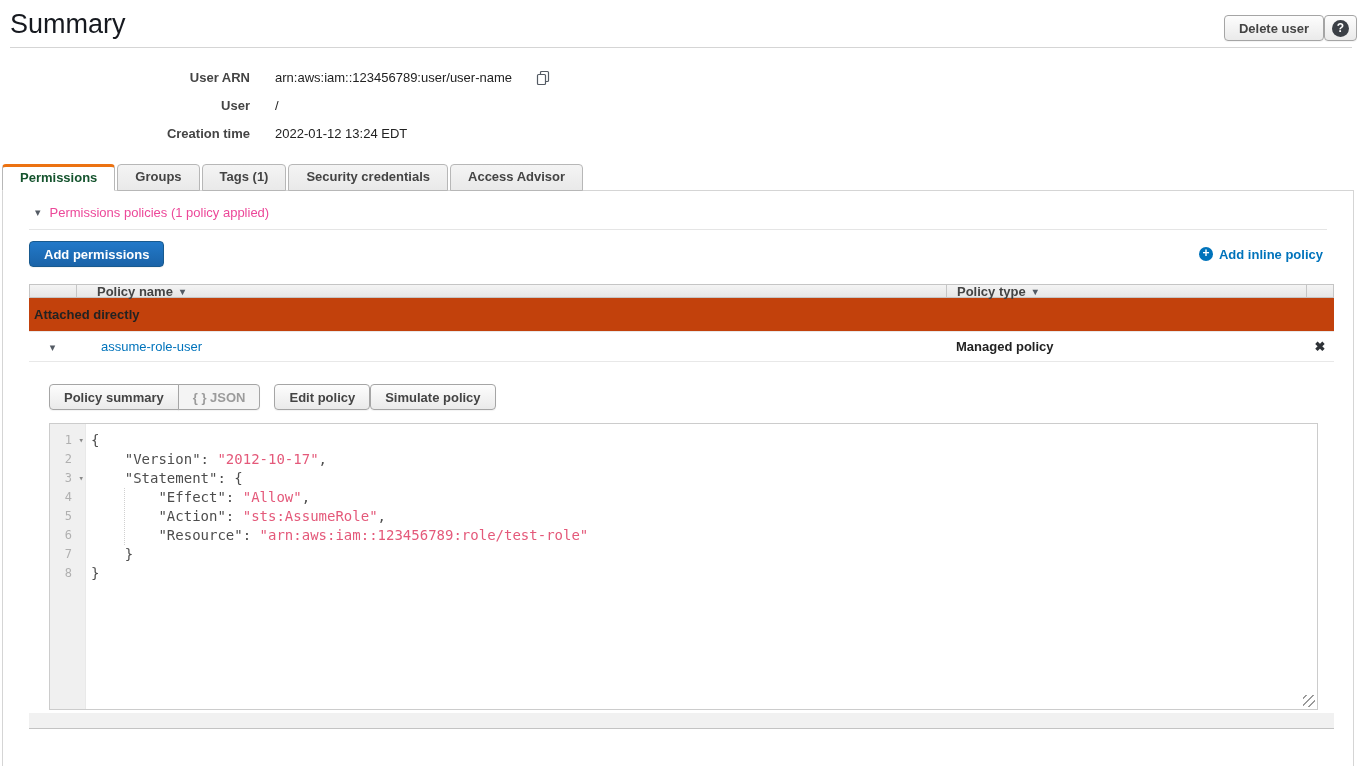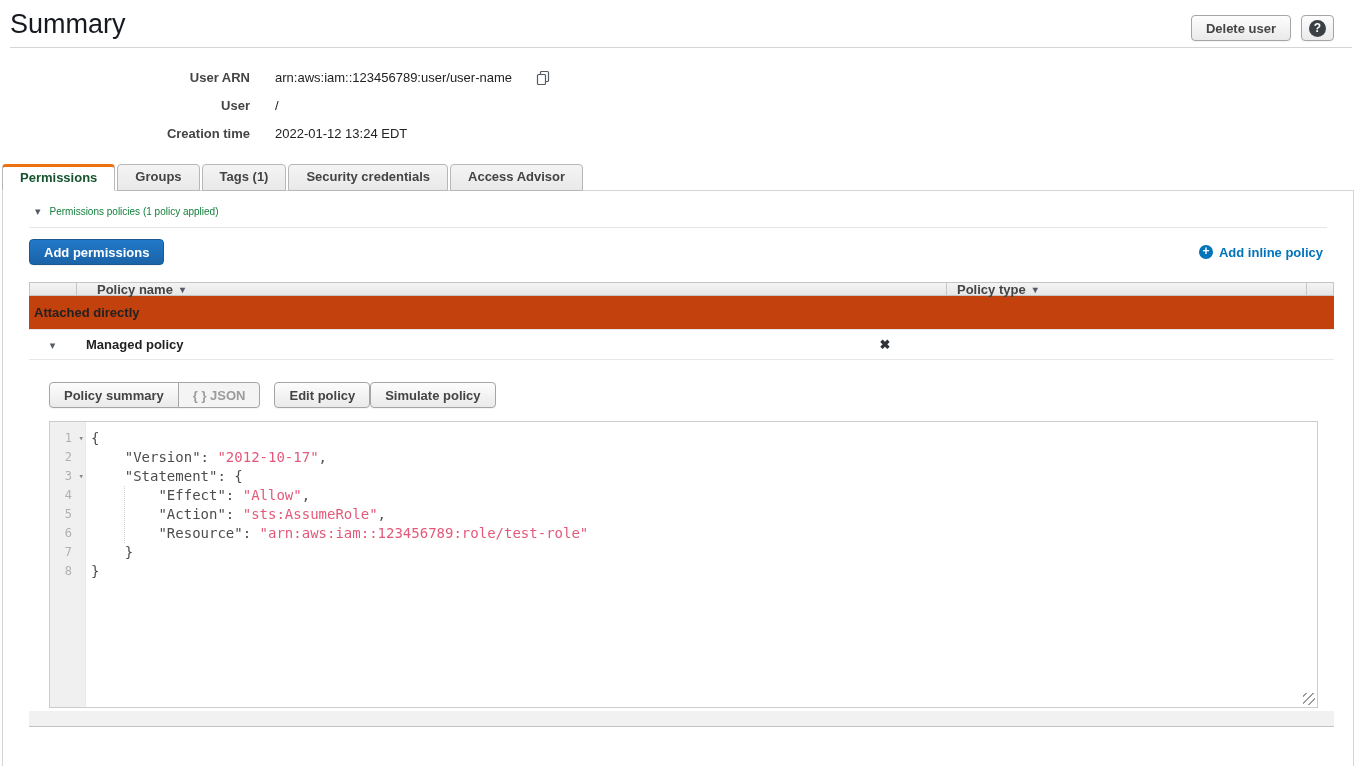--- a/index.html
+++ b/index.html
@@ -9,21 +9,21 @@
     font-size: 13px;
     color: #16191f;
     background: #fff;
     position: relative;
     overflow: hidden;
   }
 
   
   .page-header { position: relative; padding: 9px 12px 0 10px; height: 47px; }
   .page-title { font-size: 27px; font-weight: 400; color: #16191f; letter-spacing: 0; }
-  .header-actions { position: absolute; top: 15px; right: 28px; display: flex; gap: 10px; }
+  .header-actions { position: absolute; top: 15px; right: 5px; display: flex; }
   .header-divider { border-bottom: 1px solid #d5d5d5; margin: 0 10px; }
 
   
   .btn {
     display: inline-flex; align-items: center; justify-content: center;
     height: 26px; padding: 0 14px;
     border: 1px solid #a5a5a5; border-radius: 4px;
     background: linear-gradient(#fdfdfd, #eaeaea);
     font-family: "Liberation Sans", sans-serif;
     font-weight: bold; font-size: 13px; color: #444;
@@ -63,21 +63,21 @@
   }
 
   
   .content-panel {
     margin: 0 8px 0 2px;
     border: 1px solid #d5d5d5; border-bottom: none;
     min-height: 577px; background: #fff;
   }
   .section-row { display: flex; align-items: center; gap: 9px; margin: 14px 0 0 32px; cursor: pointer; }
   .collapse-icon { color: #545b64; font-size: 11px; }
-  .section-title { font-size: 10px; color: #15803d; }
+  .section-title { font-size: 13px; color: #ec4899; }
   .section-divider { border-bottom: 1px solid #e5e5e5; margin: 9px 26px 0 26px; }
 
   .actions-row { display: flex; justify-content: space-between; align-items: center; margin: 11px 30px 0 26px; }
   .inline-policy-link { display: inline-flex; align-items: center; gap: 6px; color: #0073bb; font-weight: bold; cursor: pointer; }
   .plus-circle {
     display: inline-block; width: 14px; height: 14px; border-radius: 50%;
     background: #0073bb; color: #fff; font-size: 12px; line-height: 13px;
     text-align: center; font-weight: bold;
   }
 
@@ -222,20 +222,23 @@
       <div class="th th-actions"></div>
     </div>
 
     <div class="group-row">
       <span>Attached directly</span>
     </div>
 
     <div class="policy-row">
       <div class="cell-expand">
         <span class="expand-icon">▾</span>
+      </div>
+      <div class="cell-name">
+        <a class="policy-link">assume-role-user</a>
       </div>
       <div class="cell-type"><span>Managed policy</span></div>
       <div class="cell-actions">
         <span class="remove-icon">✖</span>
       </div>
     </div>
 
     <div class="policy-detail">
       <div class="detail-toolbar">
         <div class="toolbar-left">

